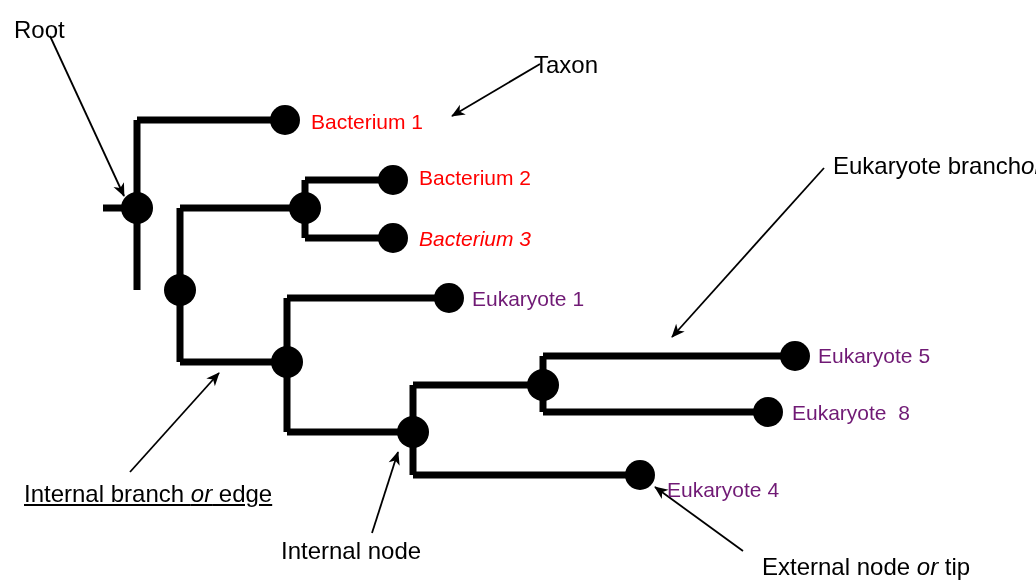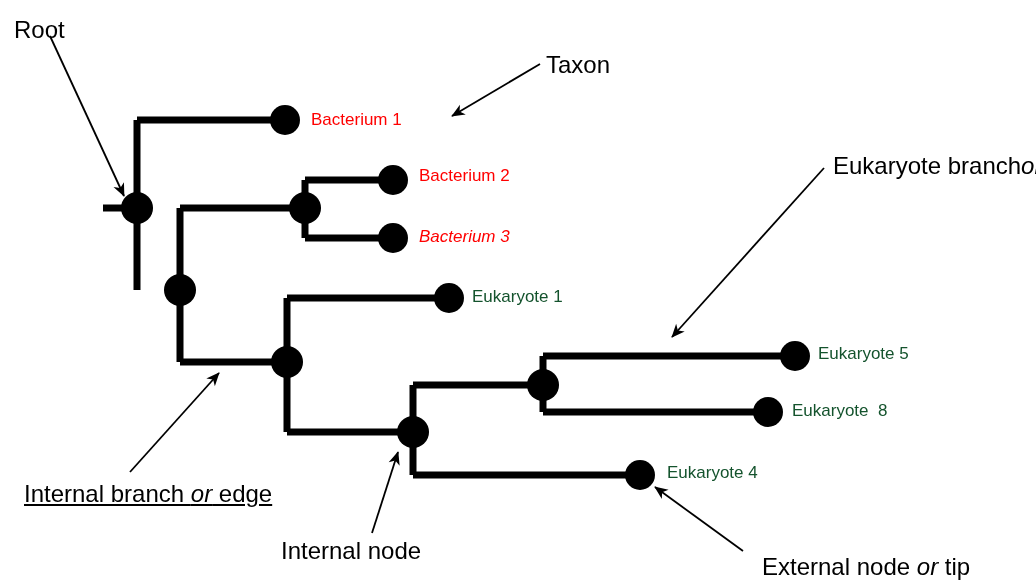--- a/index.html
+++ b/index.html
@@ -21,25 +21,25 @@
     position: absolute;
     left: 0;
     top: 0;
     width: 1036px;
     height: 581px;
   }
   .tree-label {
     position: absolute;
     font-family: "Liberation Sans", sans-serif;
     white-space: pre;
-    color: #14532d;
+    color: #701a75;
     line-height: 1.12;
   }
   .taxon-label {
-    font-size: 17px;
+    font-size: 21px;
   }
   .taxon-bacteria {
     color: #ff0000;
   }
   .annot-label {
     font-size: 24px;
     color: #000000;
   }
   .annot-label em {
     font-style: italic;
@@ -116,22 +116,22 @@
       <line x1="743" y1="551" x2="655" y2="487" marker-end="url(#arrowhead)"></line>
     </g>
   </svg>
 
   <div class="tree-label taxon-label taxon-bacteria" style="left:311px; top:110px;">Bacterium 1</div>
   <div class="tree-label taxon-label taxon-bacteria" style="left:419px; top:166px;">Bacterium 2</div>
   <div class="tree-label taxon-label taxon-bacteria" style="left:419px; top:227px;font-style:italic;">Bacterium 3</div>
   <div class="tree-label taxon-label" style="left:472px; top:287px;">Eukaryote 1</div>
   <div class="tree-label taxon-label" style="left:818px; top:344px;">Eukaryote 5</div>
   <div class="tree-label taxon-label" style="left:792px; top:401px;">Eukaryote  8</div>
-  <div class="tree-label taxon-label" style="left:667px; top:463px;">Eukaryote 4</div>
+  <div class="tree-label taxon-label" style="left:667px; top:478px;">Eukaryote 4</div>
 
   <div class="tree-label annot-label" style="left:14px; top:2px;margin-top:15px;"><span>Root</span></div>
-  <div class="tree-label annot-label" style="left:546px; top:52px;text-align:right;"><span>Taxon</span></div>
+  <div class="tree-label annot-label" style="left:534px; top:52px;text-align:right;"><span>Taxon</span></div>
   <div class="tree-label annot-label" style="left:833px; top:153px; width:200px;"><span>Eukaryote branch</span><em>or</em><span> edge</span></div>
   <div class="tree-label annot-label" style="left:24px; top:481px;text-decoration:underline;"><span>Internal branch </span><em>or</em><span> edge</span></div>
   <div class="tree-label annot-label" style="left:281px; top:538px;"><span>Internal node</span></div>
   <div class="tree-label annot-label" style="left:762px; top:554px;"><span>External node </span><em>or</em><span> tip</span></div>
 
 </div>
 
 </body></html>

